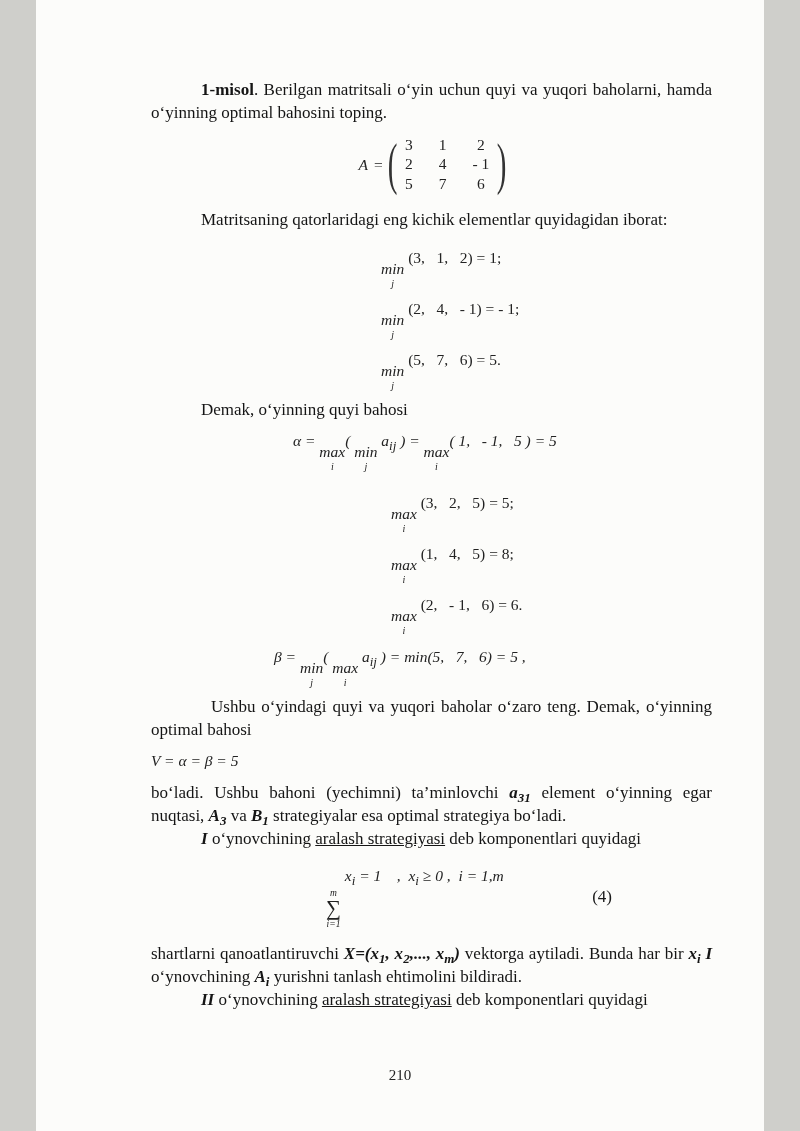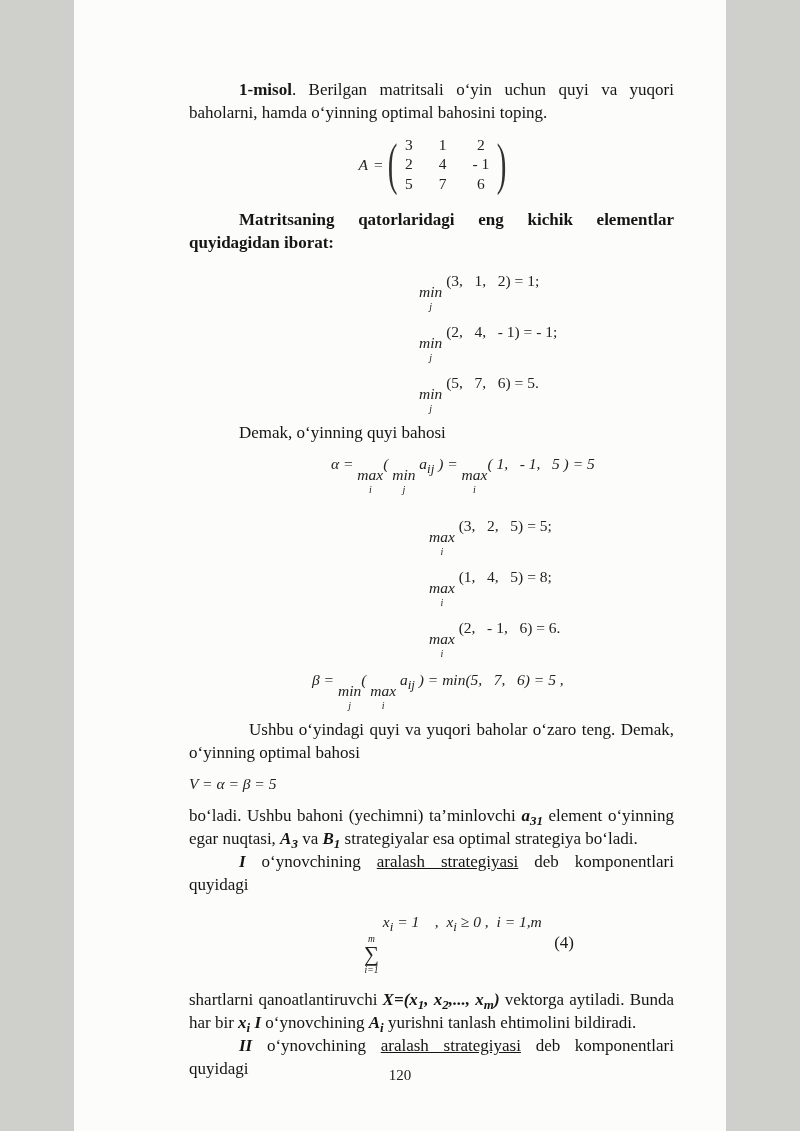--- a/index.html
+++ b/index.html
@@ -1,31 +1,31 @@
 <!DOCTYPE html>
 <html><head>
 <meta charset="utf-8">
 <style>
   html,body{margin:0;padding:0;background:#cfcfcb;}
   .page{
     position:relative;
-    width:652px;height:1131px;
+    width:728px;height:1131px;
     margin:0 auto;
     background:#fcfcfa;
     color:#151515;
     font-family:"Liberation Serif","DejaVu Serif",serif;
     font-size:17px;line-height:23px;
     box-sizing:border-box;
     padding:78px 52px 0 115px;
     overflow:hidden;
   }
   p.para{margin:0;text-align:justify;}
   .ind50{text-indent:50px;}
   .ind60{text-indent:60px;}
-  .mt2{margin-top:2px;} .mt4{margin-top:4px;} .mt6{margin-top:6px;} .mt12{margin-top:12px;font-weight:bold;} .mt14{margin-top:14px;}
+  .mt2{margin-top:2px;} .mt4{margin-top:4px;} .mt6{margin-top:6px;} .mt12{margin-top:12px;} .mt14{margin-top:14px;}
   .mt18{margin-top:18px;} .mt24{margin-top:24px;}
   .mb6{margin-bottom:6px;} .mb8{margin-bottom:8px;}
 
   
   .r-n{}
   .r-b{font-weight:bold;}
   .r-bi{font-weight:bold;font-style:italic;}
   .r-it{font-style:italic;}
   .r-u{text-decoration:underline;}
   .r-fm{}
@@ -151,15 +151,15 @@
 
   <div class="eqrow mt6 mb6">
     <span class="fline fx"><span class="sum"><span class="sum-lim">m</span><span class="sum-sig">∑</span><span class="sum-lim">i=1</span></span><span class="r-it"> x</span><sub class="r-it">i</sub><span class="r-it"> = 1    ,  x</span><sub class="r-it">i</sub><span class="r-it"> ≥ 0 ,  i = 1,m</span></span>
     <span class="eqnum">(4)</span>
   </div>
 
   <p class="para"><span class="r-n">shartlarni qanoatlantiruvchi </span><span class="r-bi">X=(x</span><sub class="r-bi">1</sub><span class="r-bi">, x</span><sub class="r-bi">2</sub><span class="r-bi">,..., x</span><sub class="r-bi">m</sub><span class="r-bi">)</span><span class="r-n"> vektorga aytiladi. Bunda har bir </span><span class="r-bi">x</span><sub class="r-bi">i</sub><span class="r-n"> </span><span class="r-bi">I</span><span class="r-n"> oʻynovchining </span><span class="r-bi">A</span><sub class="r-bi">i</sub><span class="r-n"> yurishni tanlash ehtimolini bildiradi.</span></p>
 
   <p class="para ind50"><span class="r-bi">II</span><span class="r-n"> oʻynovchining </span><span class="r-u">aralash strategiyasi</span><span class="r-n"> deb komponentlari quyidagi</span></p>
 
-  <div class="pagenum">120</div>
+  <div class="pagenum">210</div>
 
 </div>
 
 </body></html>

